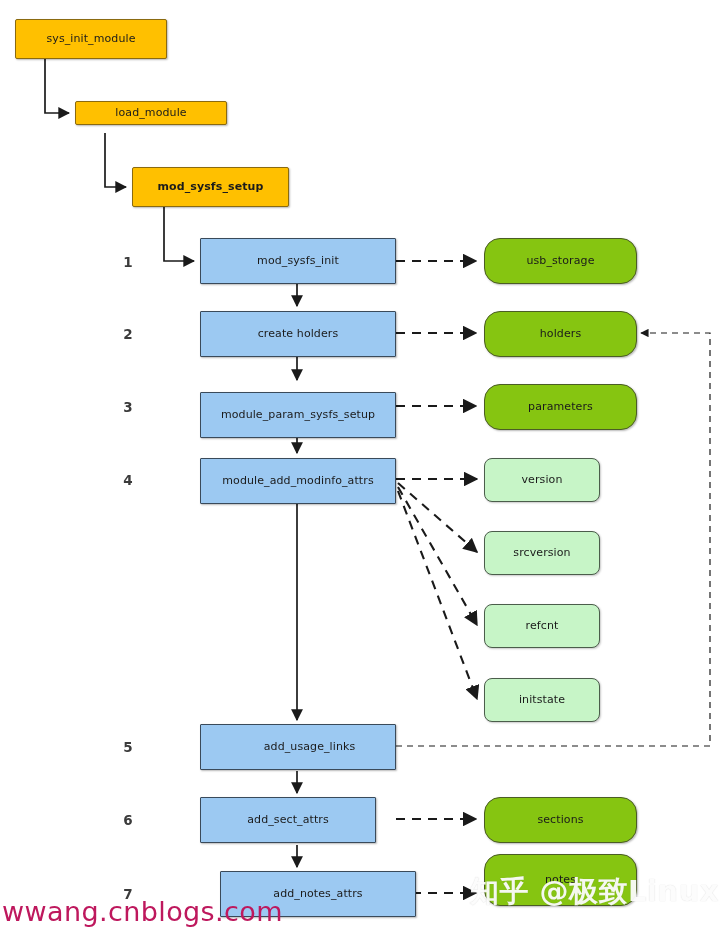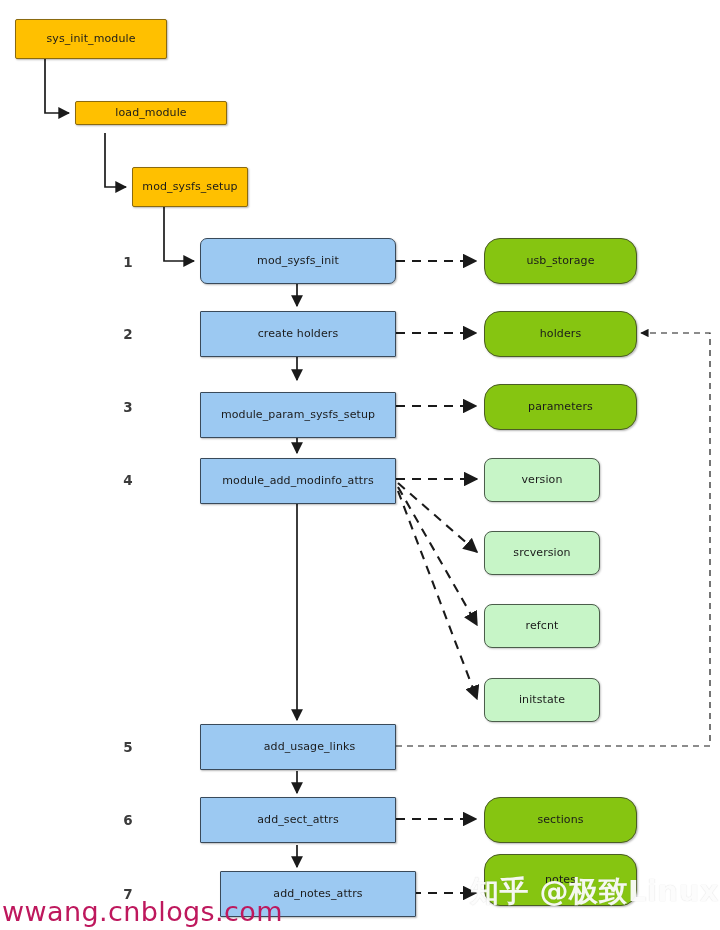--- a/index.html
+++ b/index.html
@@ -173,48 +173,48 @@
       <path d="M 396 746 L 710 746 L 710 333 L 641 333" fill="none" stroke="#1a1a1a" stroke-width="1.2" stroke-dasharray="6 5" marker-end="url(#arrow)"></path>
     </g>
   </svg>
 
   <div class="node yellow" style="left:15px;  top:19px;  width:152px; height:40px;">
     <span>sys_init_module</span>
   </div>
   <div class="node yellow" style="left:75px;  top:93px;  width:152px; height:24px;margin-top:8px;">
     <span>load_module</span>
   </div>
-  <div class="node yellow" style="left:132px; top:167px; width:116px; height:40px;">
+  <div class="node yellow" style="left:132px; top:167px; width:157px; height:40px;font-weight:bold;">
     <span>mod_sysfs_setup</span>
   </div>
 
   <div class="step-num" style="left:118px; top:254px;">1</div>
   <div class="step-num" style="left:118px; top:326px;">2</div>
   <div class="step-num" style="left:118px; top:399px;">3</div>
   <div class="step-num" style="left:118px; top:472px;">4</div>
   <div class="step-num" style="left:118px; top:739px;">5</div>
   <div class="step-num" style="left:118px; top:812px;">6</div>
   <div class="step-num" style="left:118px; top:886px;">7</div>
 
-  <div class="node blue" style="left:200px; top:238px; width:196px; height:46px;border-radius:7px;">
+  <div class="node blue" style="left:200px; top:238px; width:196px; height:46px;">
     <span>mod_sysfs_init</span>
   </div>
   <div class="node blue" style="left:200px; top:311px; width:196px; height:46px;">
     <span>create holders</span>
   </div>
   <div class="node blue" style="left:200px; top:384px; width:196px; height:46px;margin-top:8px;">
     <span>module_param_sysfs_setup</span>
   </div>
   <div class="node blue" style="left:200px; top:458px; width:196px; height:46px;">
     <span>module_add_modinfo_attrs</span>
   </div>
   <div class="node blue" style="left:200px; top:724px; width:196px; height:46px;padding-left:23px;">
     <span>add_usage_links</span>
   </div>
-  <div class="node blue" style="left:200px; top:797px; width:196px; height:46px;">
+  <div class="node blue" style="left:200px; top:797px; width:176px; height:46px;">
     <span>add_sect_attrs</span>
   </div>
   <div class="node blue" style="left:200px; top:871px; width:196px; height:46px;margin-left:20px;">
     <span>add_notes_attrs</span>
   </div>
 
   <div class="node green" style="left:484px; top:238px; width:153px; height:46px;">
     <span>usb_storage</span>
   </div>
   <div class="node green" style="left:484px; top:311px; width:153px; height:46px;">

